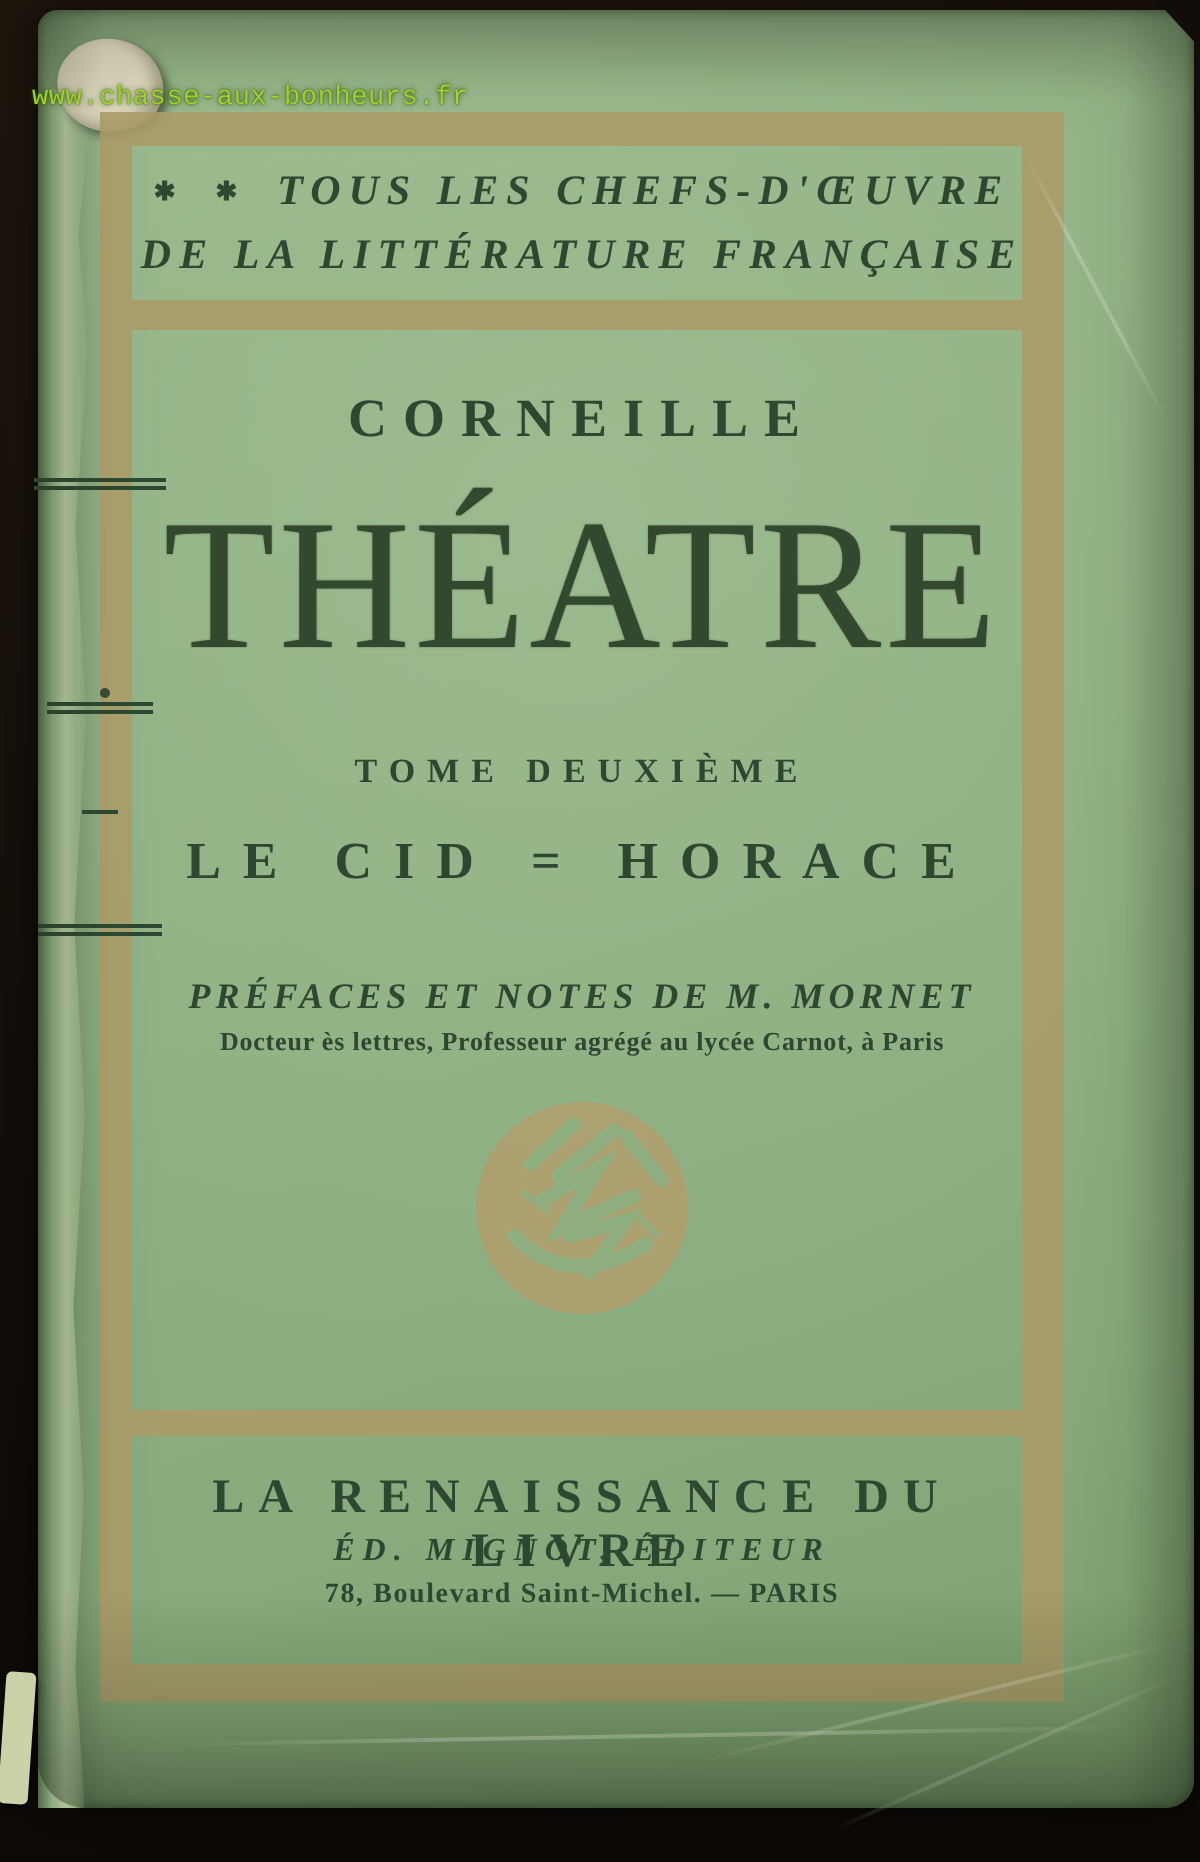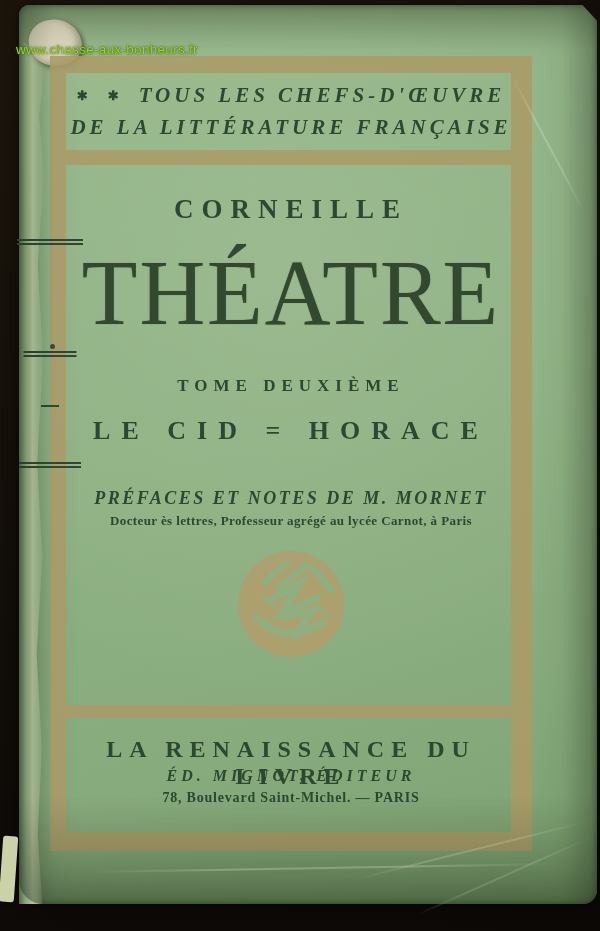--- a/index.html
+++ b/index.html
@@ -74,21 +74,21 @@
   
   .crease{position:absolute;height:2px;pointer-events:none;
     background:linear-gradient(90deg,rgba(0,0,0,0),rgba(228,238,212,.45) 30%,rgba(228,238,212,.4) 70%,rgba(0,0,0,0));}
   .crease.c1{left:70px;top:862px;width:470px;transform:rotate(-1deg);}
   .crease.c2{left:455px;top:140px;width:150px;transform:rotate(62deg);opacity:.6;}
   .crease.c3{left:330px;top:845px;width:240px;transform:rotate(-14deg);opacity:.7;}
   .crease.c4{left:390px;top:870px;width:190px;transform:rotate(-24deg);opacity:.6;}
   
   .watermark{
     position:absolute;left:16px;top:42px;
-    font-family:Liberation Sans, sans-serif;font-size:13.5px;letter-spacing:.3px;
+    font-family:Liberation Mono, monospace;font-size:13.5px;letter-spacing:.3px;
     color:#a2d02f;text-shadow:0 0 3px rgba(45,95,10,.9),0 0 1px rgba(30,70,5,.9);
   }
 </style>
 </head>
 <body>
 
 <div class="photo">
 
   <div class="book">
     <div class="spine-edge"></div>

